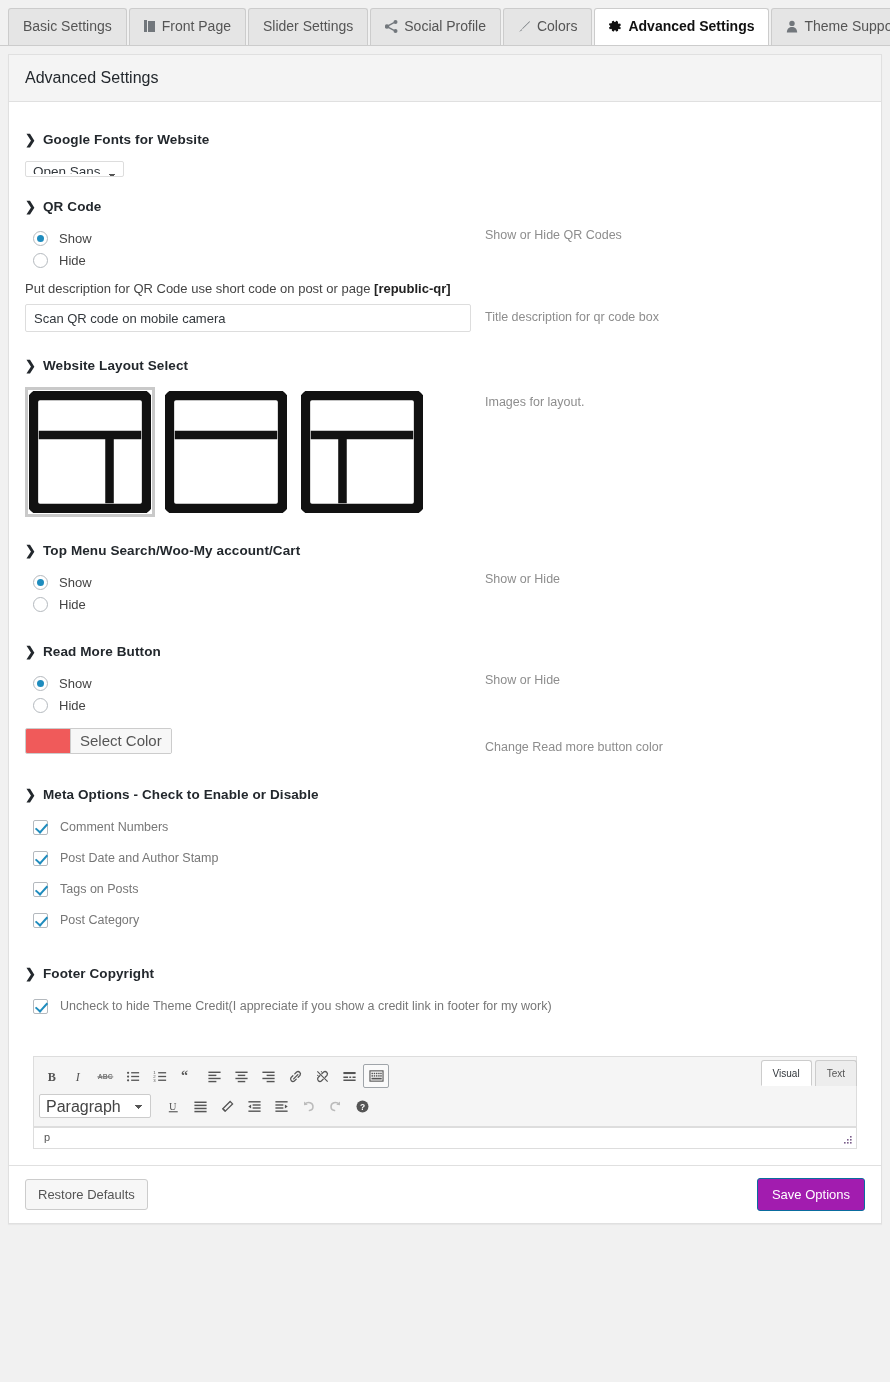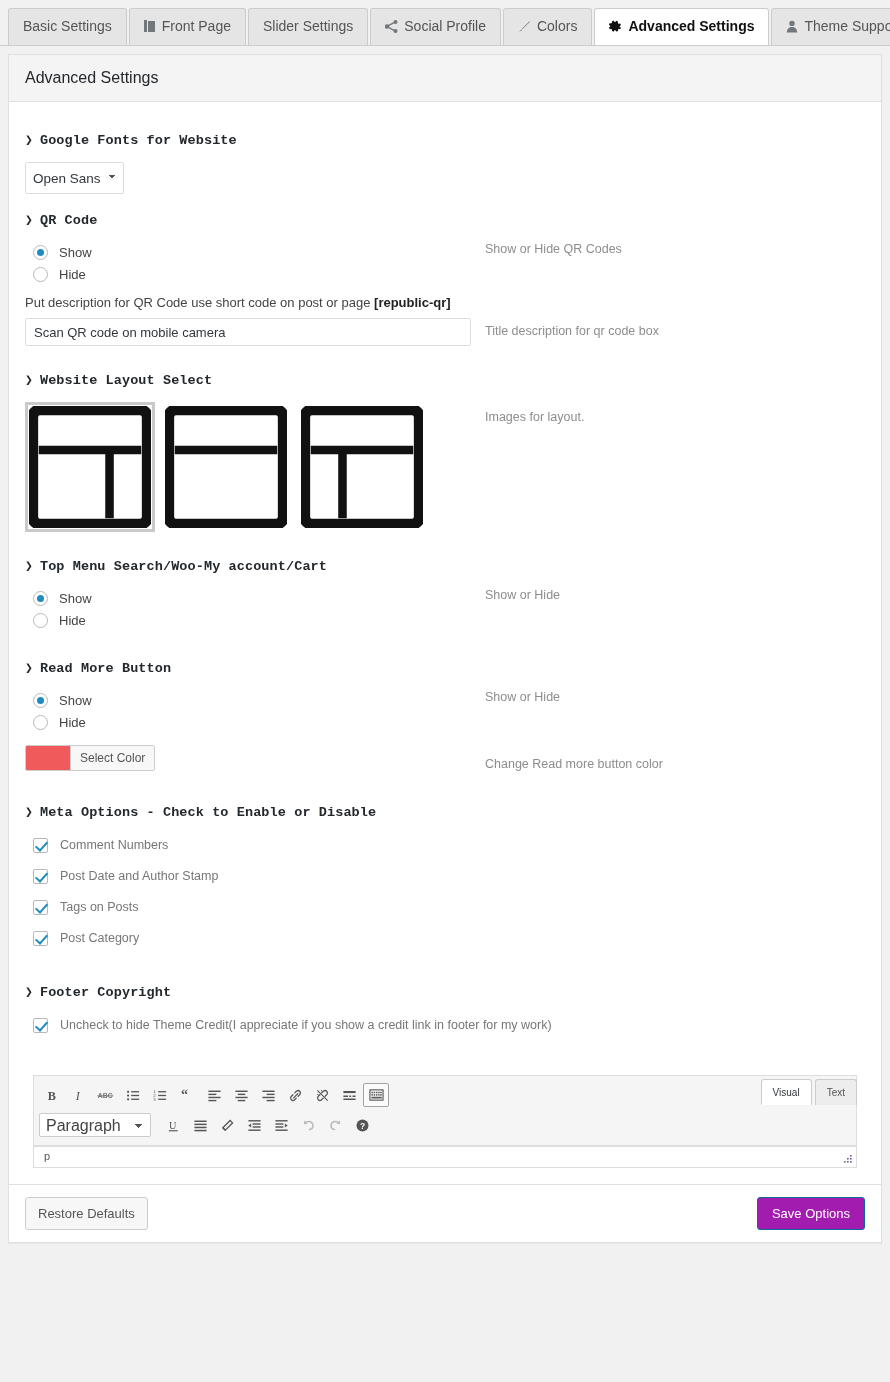--- a/index.html
+++ b/index.html
@@ -71,21 +71,20 @@
   .panel-body { padding: 16px 16px 4px 16px; }
 
   
   .section { position: relative; padding-bottom: 4px; }
   .sec-title {
     font-size: 13.5px;
     font-weight: 700;
     color: #23282d;
     margin: 14px 0 14px 0;
     letter-spacing: .1px;
-    font-family: Liberation Mono, monospace;
   }
   .sec-title .chev {
     display: inline-block;
     font-weight: 700;
     color: #23282d;
     margin-right: 7px;
     font-size: 13px;
   }
 
   .row { position: relative; min-height: 20px; }
@@ -96,21 +95,21 @@
     font-size: 12.5px;
     color: #8d8d8d;
     white-space: nowrap;
   }
 
   
   select.gf-select {
     font-family: "Liberation Sans", sans-serif;
     font-size: 13.5px;
     color: #32373c;
-    height: 32px;
+    height: 16px;
     padding: 2px 22px 2px 7px;
     border: 1px solid #ddd;
     background: #fff;
     border-radius: 2px;
     -webkit-appearance: none;
     appearance: none;
     background-image:
       linear-gradient(45deg, transparent 50%, #555 50%),
       linear-gradient(135deg, #555 50%, transparent 50%);
     background-position:
@@ -186,21 +185,21 @@
     height: 26px;
     border: 1px solid #ccc;
     border-radius: 2px;
     background: #f7f7f7;
     overflow: hidden;
     cursor: pointer;
   }
   .colorbtn .sw { width: 44px; }
   .colorbtn .lbl {
     padding: 0 9px;
-    font-size: 12px;
+    font-size: 15px;
     color: #555;
     line-height: 24px;
     border-left: 1px solid #ccc;
     background: #f7f7f7;
   }
 
   
   .chk-line {
     display: flex;
     align-items: center;
@@ -318,20 +317,21 @@
     position: absolute;
     right: 3px; bottom: 2px;
     width: 12px; height: 12px;
   }
 
   
   .panel-foot {
     border-top: 1px solid #e0e0e0;
     padding: 12px 16px;
     display: flex;
+    align-items: center;
     justify-content: space-between;
     background: #fff;
     gap: 21px;
   }
   .btn-secondary {
     font-family: "Liberation Sans", sans-serif;
     font-size: 13px;
     color: #555;
     background: #f7f7f7;
     border: 1px solid #ccc;

